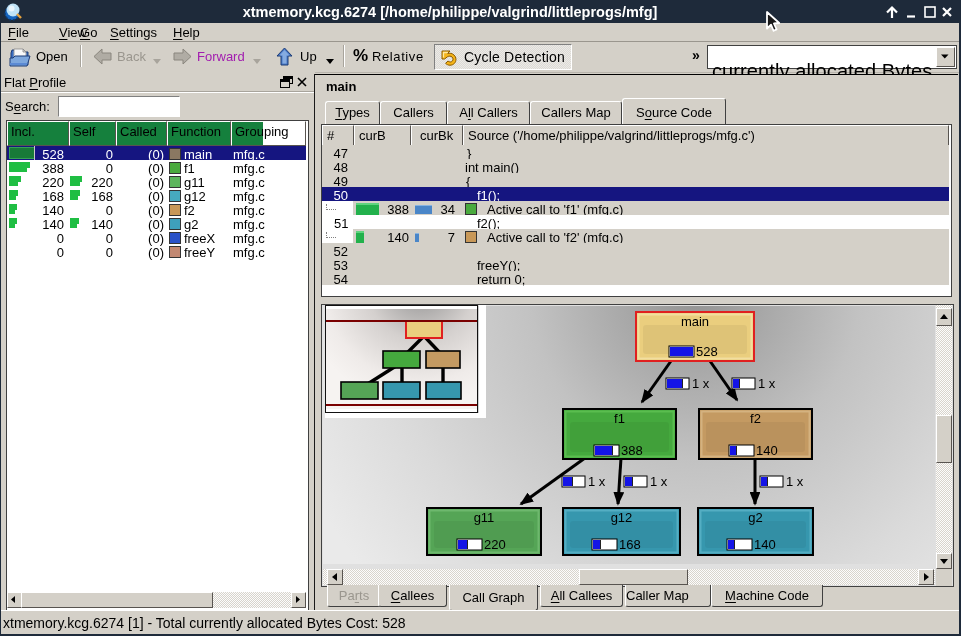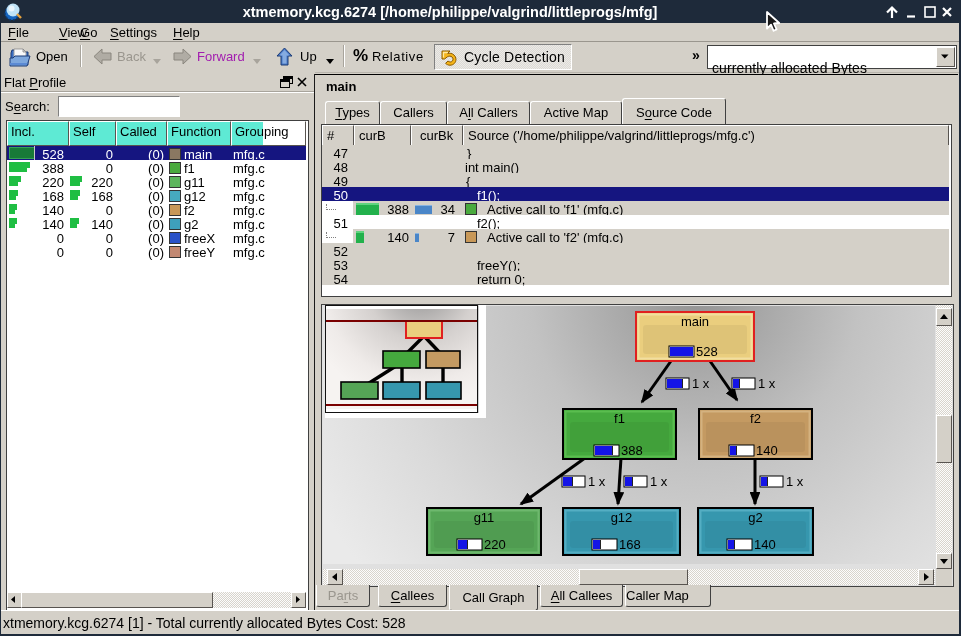--- a/index.html
+++ b/index.html
@@ -105,21 +105,21 @@
    <svg width="21" height="21">
     <path d="M3 13 L3 5 L11 5 L8.4 7.6 C10.5 6.8 13.2 7.3 15 9 C17.5 11.4 17.6 15 15.4 17.4 C13 19.8 9 19.8 6.6 17.4 L9 15 C10.3 16.3 12.2 16.3 13.3 15.1 C14.4 13.9 14.3 12.2 13 11 C11.8 9.9 10 9.9 8.6 10.7 L5.6 13 Z" fill="#f5b419" stroke="#8a5a00" stroke-width="1"></path>
     <path d="M4.5 11.5 L4.5 6.5 L9 6.5" fill="none" stroke="#ffe9a0" stroke-width="1.3"></path>
    </svg>
   </div>
   <span class="abs" style="left:29px;top:4px;font-size:14px;letter-spacing:0.2px;">Cycle Detection</span>
  </div>
  <span class="abs" style="left:692px;top:5px;font-weight:bold;font-size:14px;">»</span>
 
  <div class="abs" style="left:707px;top:3px;width:248px;height:22px;background:#fff;border:1px solid #404040;">
-  <span class="abs" style="left:4px;top:14px;font-size:14px;letter-spacing:0.1px;">currently allocated Bytes</span>
+  <span class="abs" style="left:4px;top:14px;font-size:20px;letter-spacing:0.1px;">currently allocated Bytes</span>
   <div class="abs raised" style="right:1px;top:1px;width:17px;height:18px;background:#d4d0c8;">
    <svg width="15" height="16">
           <path d="M4 6.5 L11.5 6.5 L7.75 10.5 Z" fill="#000"></path>
         </svg>
   </div>
  </div>
 </div>
 
 <div class="abs" style="left:0;top:72px;width:315px;height:538px;background:#d4d0c8;">
 
@@ -136,21 +136,21 @@
         <path d="M2 2 L10 10 M10 2 L2 10" stroke="#000" stroke-width="1.6"></path>
       </svg></div>
  <div class="abs" style="left:0;top:19px;width:315px;height:1px;background:#a8a49c;"></div>
  <div class="abs" style="left:0;top:20px;width:315px;height:1px;background:#fff;"></div>
 
  <span class="abs" style="left:5px;top:27px;">S<u>e</u>arch:</span>
  <div class="abs sunken" style="left:58px;top:24px;width:120px;height:19px;background:#fff;"></div>
 
  <div class="abs" style="left:6px;top:48px;width:301px;height:489px;border:1px solid #404040;background:#fff;">
 
-  <div class="abs" style="left:0;top:0;width:256px;height:25px;background:#5eead4;">
+  <div class="abs" style="left:0;top:0;width:256px;height:25px;background:#15803d;">
    <div class="abs raised" style="left:0;top:0;width:60px;height:23px;">
           <span style="position:absolute;left:3px;top:2px;">Incl.</span>
         </div>
    <div class="abs raised" style="left:62px;top:0;width:45px;height:23px;">
           <span style="position:absolute;left:3px;top:2px;">Self</span>
         </div>
    <div class="abs raised" style="left:109px;top:0;width:49px;height:23px;">
           <span style="position:absolute;left:3px;top:2px;">Called</span>
         </div>
    <div class="abs raised" style="left:160px;top:0;width:62px;height:23px;">
@@ -266,21 +266,21 @@
 <div class="abs" style="left:10px;top:3px;width:53px;height:23px;background:#d4d0c8;border-top:1px solid #fff;border-left:1px solid #fff;border-right:1px solid #404040;border-radius:3px 3px 0 0;">
         <span style="position:absolute;left:0;right:0;top:3px;text-align:center;white-space:nowrap;"><u>T</u>ypes</span>
       </div>
 <div class="abs" style="left:65px;top:3px;width:65px;height:23px;background:#d4d0c8;border-top:1px solid #fff;border-left:1px solid #fff;border-right:1px solid #404040;border-radius:3px 3px 0 0;">
         <span style="position:absolute;left:0;right:0;top:3px;text-align:center;white-space:nowrap;">Callers</span>
       </div>
 <div class="abs" style="left:132px;top:3px;width:81px;height:23px;background:#d4d0c8;border-top:1px solid #fff;border-left:1px solid #fff;border-right:1px solid #404040;border-radius:3px 3px 0 0;">
         <span style="position:absolute;left:0;right:0;top:3px;text-align:center;white-space:nowrap;">A<u>l</u>l Callers</span>
       </div>
 <div class="abs" style="left:215px;top:3px;width:90px;height:23px;background:#d4d0c8;border-top:1px solid #fff;border-left:1px solid #fff;border-right:1px solid #404040;border-radius:3px 3px 0 0;">
-        <span style="position:absolute;left:0;right:0;top:3px;text-align:center;white-space:nowrap;">Active Map</span>
+        <span style="position:absolute;left:0;right:0;top:3px;text-align:center;white-space:nowrap;">Callers Map</span>
       </div>
 <div class="abs" style="left:307px;top:0;width:102px;height:27px;background:#d4d0c8;border-top:1px solid #fff;border-left:1px solid #fff;border-right:1px solid #404040;border-radius:3px 3px 0 0;">
         <span style="position:absolute;left:0;right:0;top:6px;text-align:center;white-space:nowrap;">S<u>o</u>urce Code</span>
       </div>
 </div>
 
  <div class="abs" style="left:6px;top:49px;width:629px;height:171px;border:1px solid #404040;background:#fff;">
   <div class="abs" style="left:0;top:0;width:627px;height:22px;background:#d4d0c8;">
    <div class="abs raised" style="left:0;top:0;width:30px;height:20px;">
           <span style="position:absolute;left:4px;top:2px;">#</span>
@@ -316,21 +316,21 @@
           <div class="abs" style="left:0;top:0;width:31px;height:14px;background:#fff;"></div>
           <div class="abs" style="left:4px;top:3px;width:9px;height:5px;border-left:1px dotted #808080;border-bottom:1px dotted #808080;"></div>
           <div class="abs" style="left:34px;top:2px;width:23px;height:10px;background:#22b14c;border-top:2px solid #5ed47f;"></div>
           <div class="abs" style="left:53px;top:1px;width:34px;text-align:right;">388</div>
           <div class="abs" style="left:93px;top:4px;width:17px;height:8px;background:#4a86c8;border-top:1px solid #88b4e0;"></div>
           <div class="abs" style="left:99px;top:1px;width:34px;text-align:right;">34</div>
           <div class="abs" style="left:143px;top:2px;width:10px;height:10px;background:#4aaa3e;border:1px solid #333;"></div>
           <div class="abs" style="left:165px;top:1px;">Active call to 'f1' (mfg.c)</div>
         </div>
 <div class="abs" style="left:0;top:70px;width:627px;height:14px;background:#fff;">
-          <div class="abs" style="left:0;top:1px;width:26px;text-align:right;">51</div>
+          <div class="abs" style="left:12px;top:1px;width:26px;text-align:left;">51</div>
           <div class="abs" style="left:155px;top:1px;">f2();</div>
         </div>
 <div class="abs" style="left:0;top:84px;width:627px;height:14px;background:#d4d0c8;">
           <div class="abs" style="left:0;top:0;width:31px;height:14px;background:#fff;"></div>
           <div class="abs" style="left:4px;top:3px;width:9px;height:5px;border-left:1px dotted #808080;border-bottom:1px dotted #808080;"></div>
           <div class="abs" style="left:34px;top:2px;width:8px;height:10px;background:#22b14c;border-top:2px solid #5ed47f;"></div>
           <div class="abs" style="left:53px;top:1px;width:34px;text-align:right;">140</div>
           <div class="abs" style="left:93px;top:4px;width:4px;height:8px;background:#4a86c8;border-top:1px solid #88b4e0;"></div>
           <div class="abs" style="left:99px;top:1px;width:34px;text-align:right;">7</div>
           <div class="abs" style="left:143px;top:2px;width:10px;height:10px;background:#c89858;border:1px solid #333;"></div>
@@ -481,34 +481,37 @@
           </svg></div>
 <div class="abs raised" style="left:256px;top:0;width:107px;height:14px;background:#d4d0c8;"></div>
 <div class="abs raised" style="left:595px;top:0;width:14px;height:14px;background:#d4d0c8;"><svg width="14" height="14">
             <path d="M10 7 L5 3 L5 11 Z" fill="#000"></path>
           </svg></div>
 </div>
 <div class="abs" style="left:614px;top:264px;width:16px;height:17px;background:#d4d0c8;"></div>
 </div>
 
  <div id="bottabs" class="abs" style="left:0;top:510px;width:643px;height:26px;">
-<div class="abs" style="left:1px;top:0;width:52px;height:21px;background:#d4d0c8;border-bottom:1px solid #404040;border-left:1px solid #fff;border-right:1px solid #404040;border-radius:0 0 3px 3px;">
+<div class="abs" style="left:12px;top:0;width:52px;height:21px;background:#d4d0c8;border-bottom:1px solid #404040;border-left:1px solid #fff;border-right:1px solid #404040;border-radius:0 0 3px 3px;">
         <span style="position:absolute;left:0;right:0;top:3px;text-align:center;white-space:nowrap;"><span style="color:#9a968e;">Pa<u>r</u>ts</span></span>
       </div>
 <div class="abs" style="left:63px;top:0;width:67px;height:21px;background:#d4d0c8;border-bottom:1px solid #404040;border-left:1px solid #fff;border-right:1px solid #404040;border-radius:0 0 3px 3px;">
         <span style="position:absolute;left:0;right:0;top:3px;text-align:center;white-space:nowrap;"><u>C</u>allees</span>
       </div>
 <div class="abs" style="left:134px;top:0;width:87px;height:25px;background:#d4d0c8;border-bottom:1px solid #404040;border-left:1px solid #fff;border-right:1px solid #404040;border-radius:0 0 3px 3px;">
         <span style="position:absolute;left:0;right:0;top:5px;text-align:center;white-space:nowrap;">Call Graph</span>
       </div>
 <div class="abs" style="left:225px;top:0;width:81px;height:21px;background:#d4d0c8;border-bottom:1px solid #404040;border-left:1px solid #fff;border-right:1px solid #404040;border-radius:0 0 3px 3px;">
         <span style="position:absolute;left:0;right:0;top:3px;text-align:center;white-space:nowrap;"><u>A</u>ll Callees</span>
       </div>
 <div class="abs" style="left:310px;top:0;width:84px;height:21px;background:#d4d0c8;border-bottom:1px solid #404040;border-left:1px solid #fff;border-right:1px solid #404040;border-radius:0 0 3px 3px;">
         <span style="position:absolute;left:0;right:0;top:3px;text-align:left;white-space:nowrap;">Caller Map</span>
+      </div>
+<div class="abs" style="left:396px;top:0;width:110px;height:21px;background:#d4d0c8;border-bottom:1px solid #404040;border-left:1px solid #fff;border-right:1px solid #404040;border-radius:0 0 3px 3px;">
+        <span style="position:absolute;left:0;right:0;top:3px;text-align:center;white-space:nowrap;"><u>M</u>achine Code</span>
       </div>
 </div>
 </div>
 
 <div class="abs" style="left:0;top:610px;width:961px;height:24px;background:#d4d0c8;border-top:1px solid #fff;">
  <span class="abs" style="left:3px;top:4px;font-size:14px;">xtmemory.kcg.6274 [1] - Total currently allocated Bytes Cost: 528</span>
 </div>
 <div class="abs" style="left:0;top:634px;width:961px;height:2px;background:#1e2a3a;"></div>
 <div class="abs" style="left:959px;top:0;width:2px;height:636px;background:#1e2a3a;"></div>
 <div class="abs" style="left:0;top:0;width:1px;height:636px;background:#1e2a3a;"></div>

